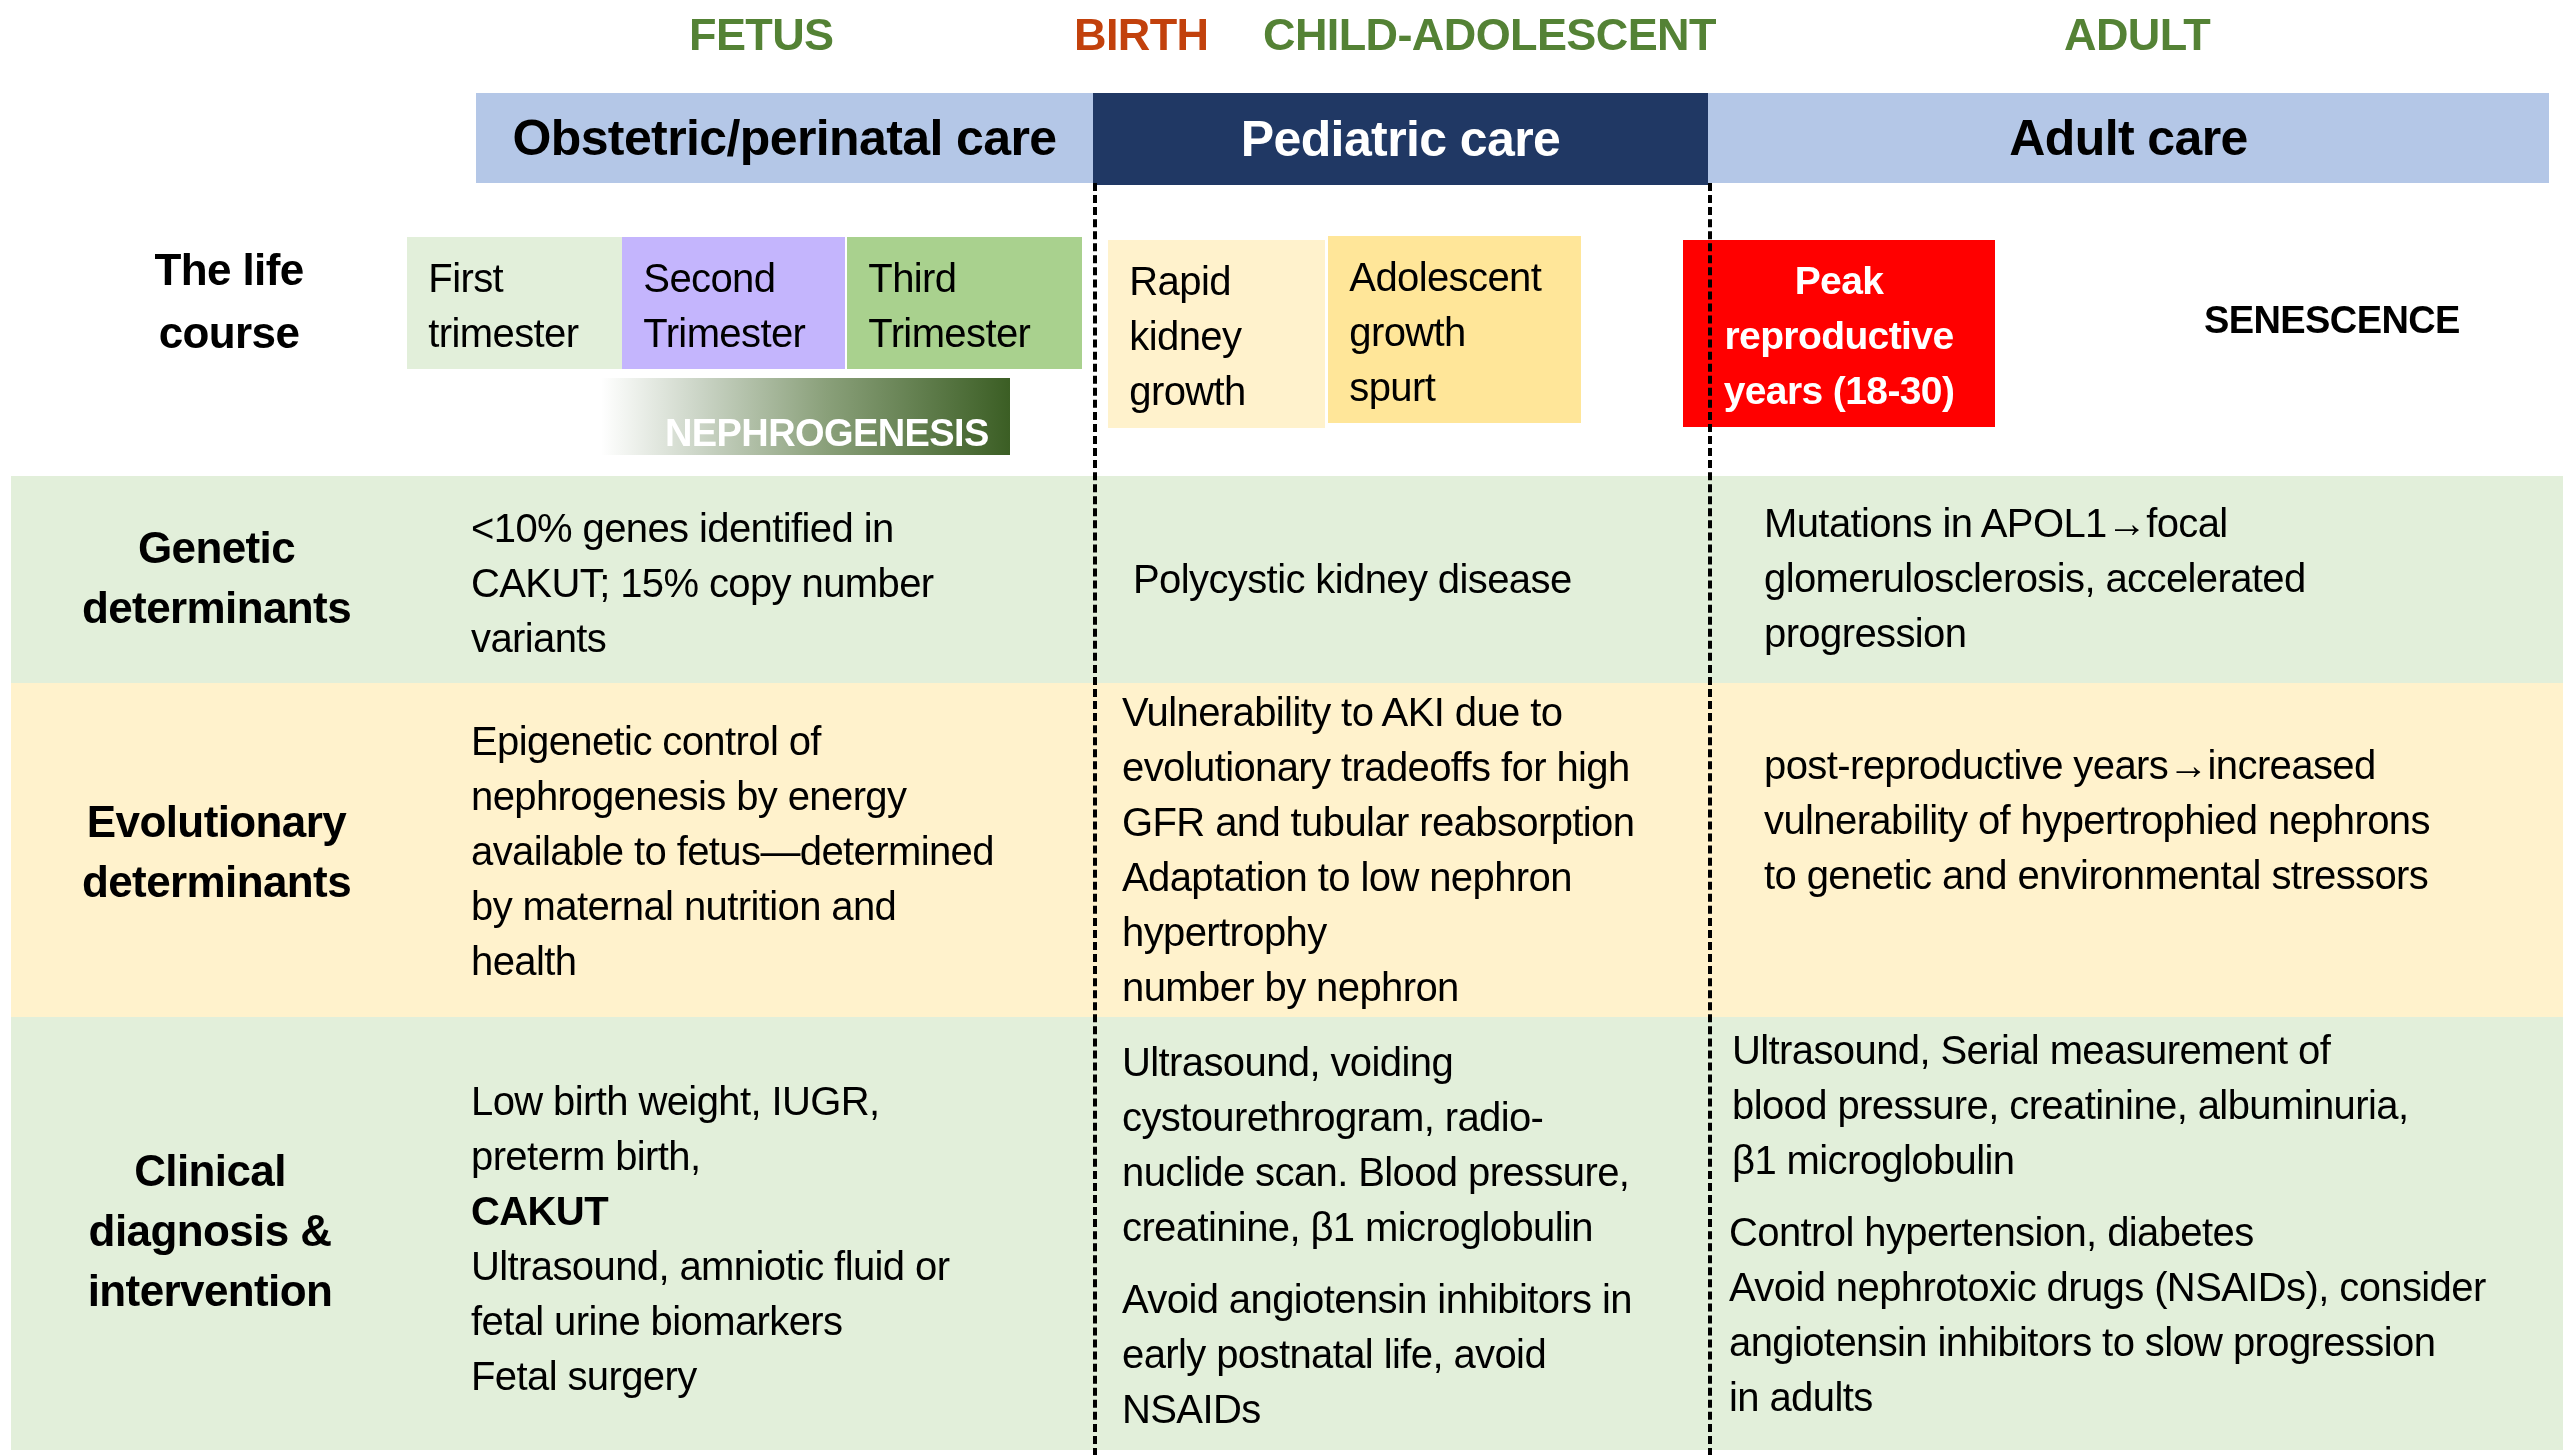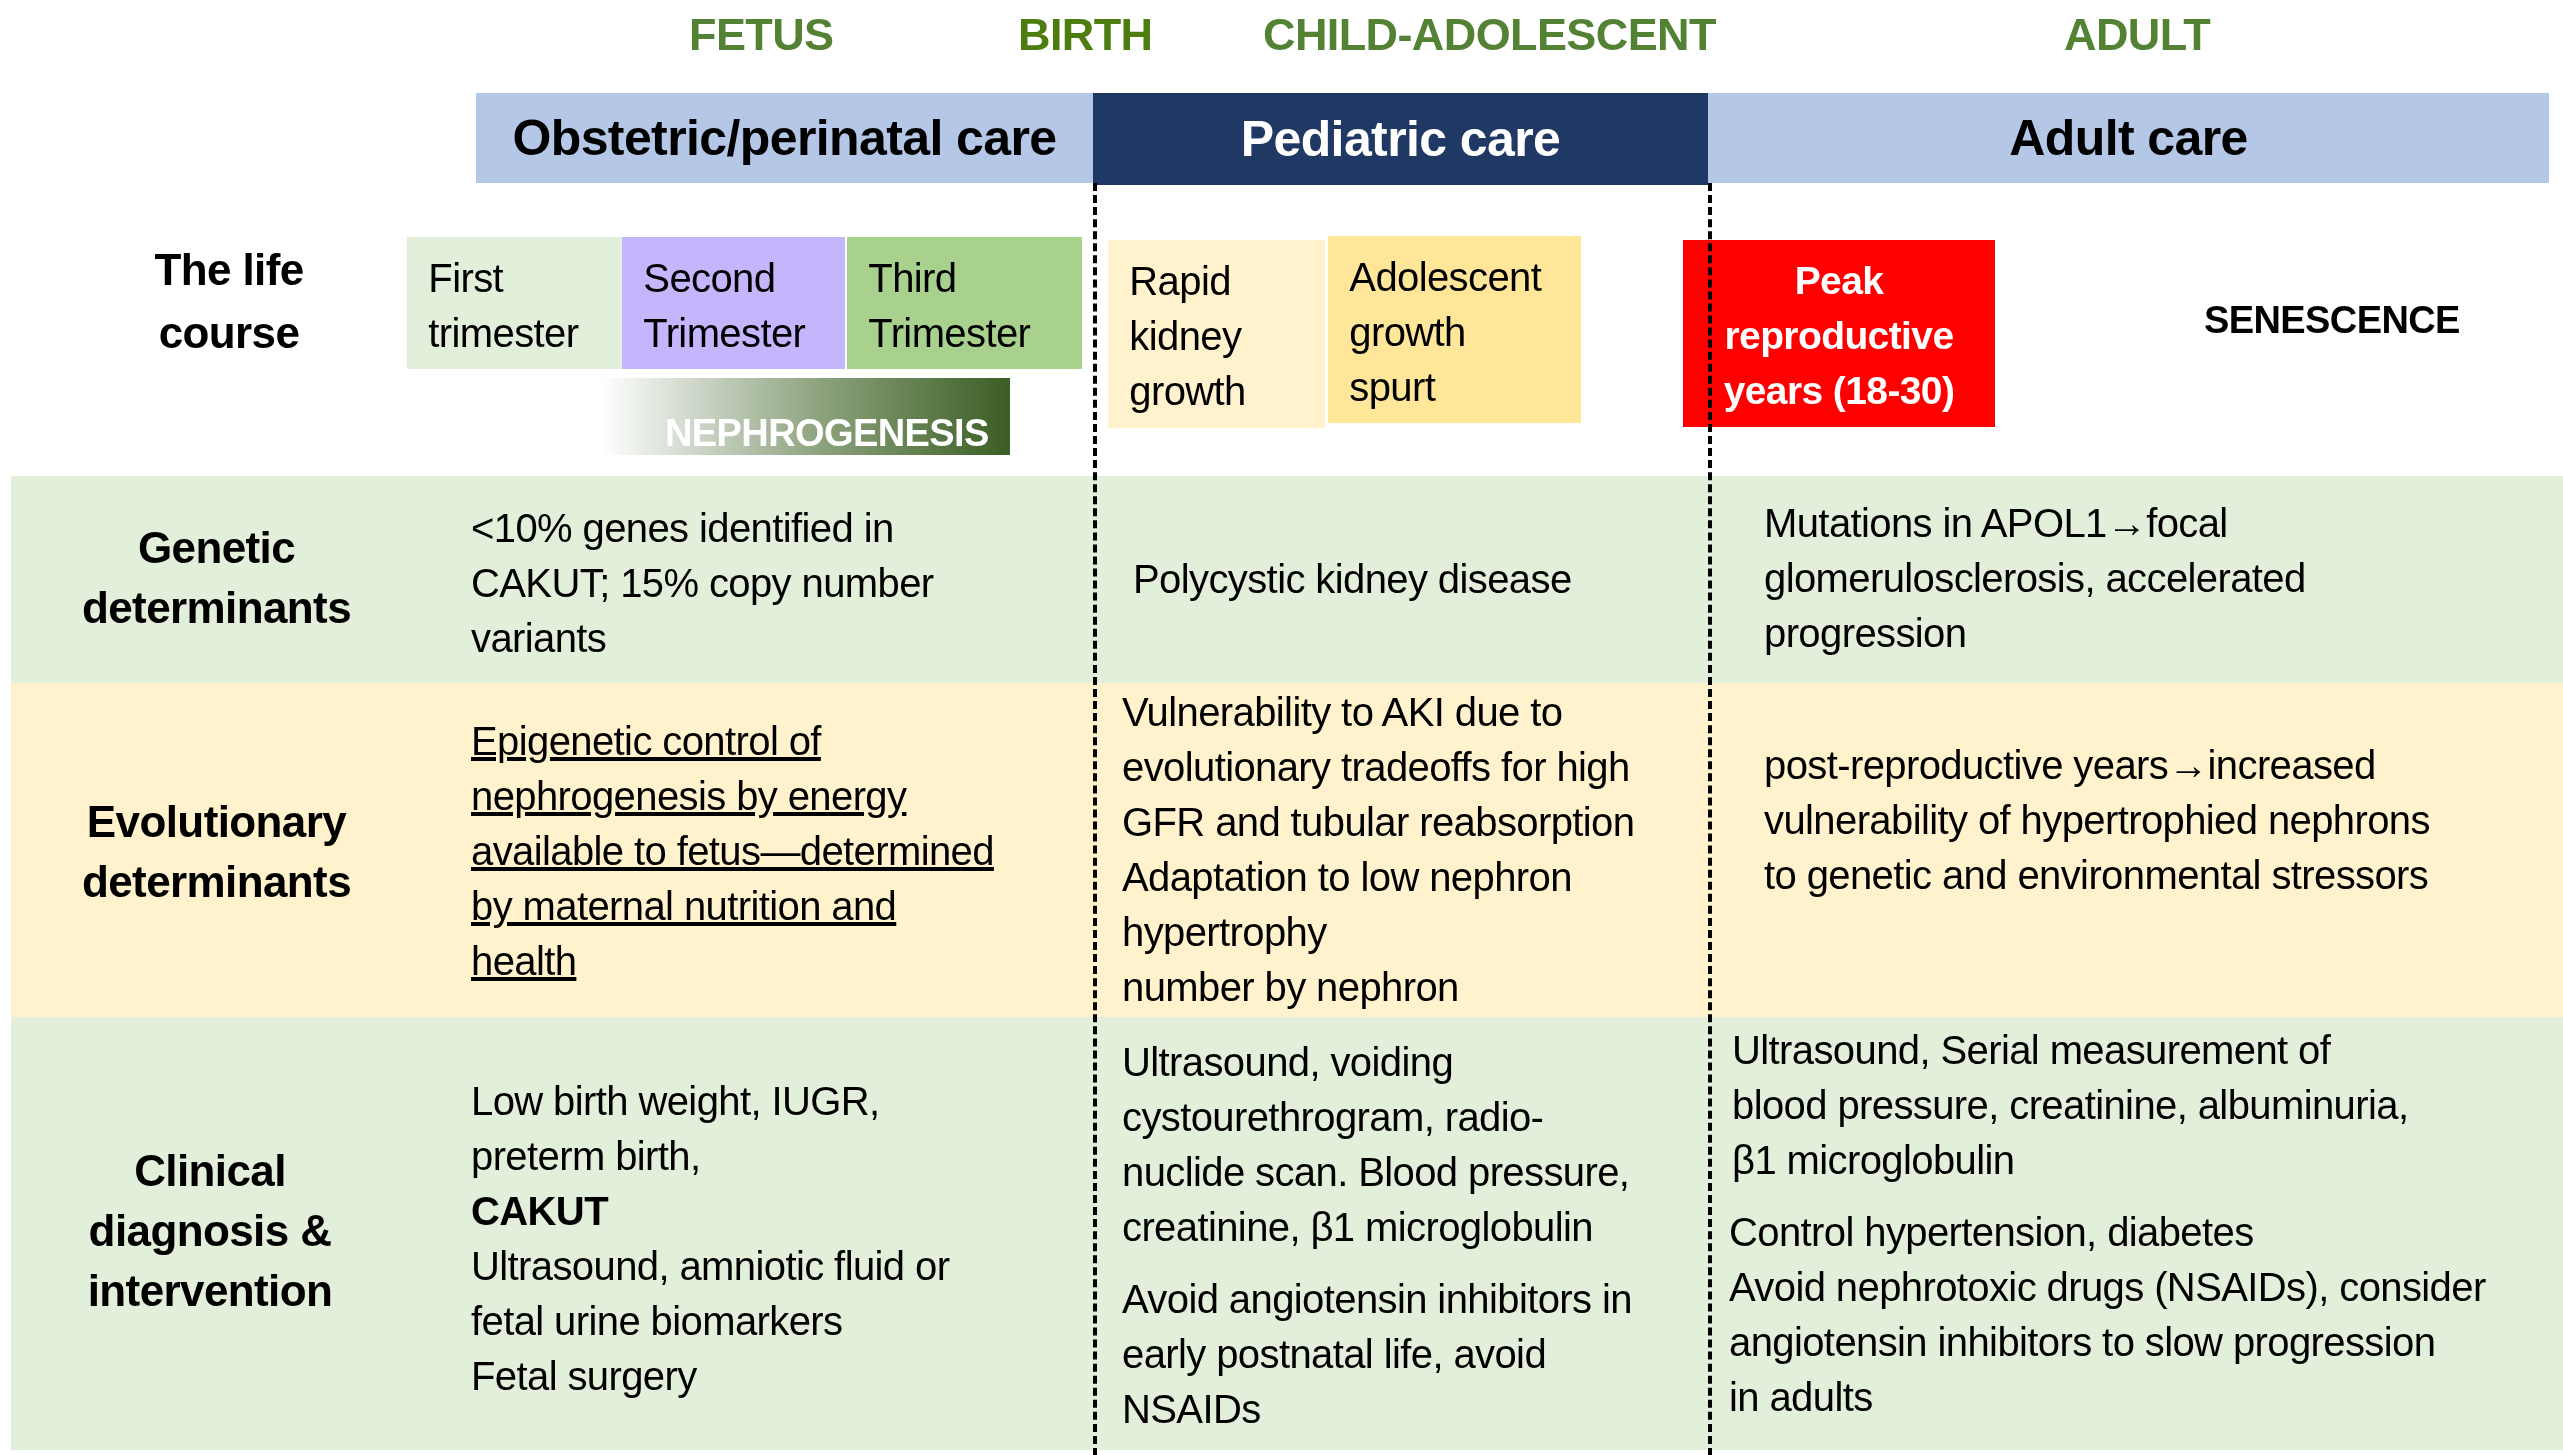--- a/index.html
+++ b/index.html
@@ -13,21 +13,21 @@
   .row-label { font-weight:bold; font-size:44px; line-height:60px; text-align:center; letter-spacing:-0.6px; }
   .cell { font-size:40px; line-height:55px; letter-spacing:-0.6px; }
   .cell p { margin:0; }
   .tri { font-size:40px; line-height:55px; padding:14px 0 0 21.3px; letter-spacing:-0.6px; }
   .band { left:11.3px; width:2552px; }
 </style>
 </head>
 <body>
 
 <div class="abs stage-label" style="left:689px; color:#548235;">FETUS</div>
-<div class="abs stage-label" style="left:1018px; color:#4d7c0f;">BIRTH</div>
+<div class="abs stage-label" style="left:1074px; color:#c2410c;">BIRTH</div>
 <div class="abs stage-label" style="left:1224px; color:#548235;margin-left:39px;">CHILD-ADOLESCENT</div>
 <div class="abs stage-label" style="left:2064px; color:#548235;">ADULT</div>
 
 <div class="abs care" style="left:476px; width:617px; background:#b4c7e7; color:#000;">
   <span>Obstetric/perinatal care</span>
 </div>
 <div class="abs care" style="left:1093px; width:615px; background:#203864; color:#ffffff; height:92px;">
   <span>Pediatric care</span>
 </div>
 <div class="abs care" style="left:1708px; width:841px; background:#b4c7e7; color:#000;">
@@ -95,21 +95,21 @@
 <div class="abs cell" style="left:1764px; top:496px; width:784px;">
   <p>Mutations in APOL1→focal</p>
   <p>glomerulosclerosis, accelerated</p>
   <p>progression</p>
 </div>
 
 <div class="abs row-label" style="left:19px; top:792px; width:395px;">
   <div>Evolutionary</div>
   <div>determinants</div>
 </div>
-<div class="abs cell" style="left:471px; top:714px; width:602px;text-decoration:underline;">
+<div class="abs cell" style="left:471px; top:714px; width:602px;">
   <p>Epigenetic control of</p>
   <p>nephrogenesis by energy</p>
   <p>available to fetus—determined</p>
   <p>by maternal nutrition and</p>
   <p>health</p>
 </div>
 <div class="abs cell" style="left:1122px; top:685px; width:584px;">
   <p>Vulnerability to AKI due to</p>
   <p>evolutionary tradeoffs for high</p>
   <p>GFR and tubular reabsorption</p>

